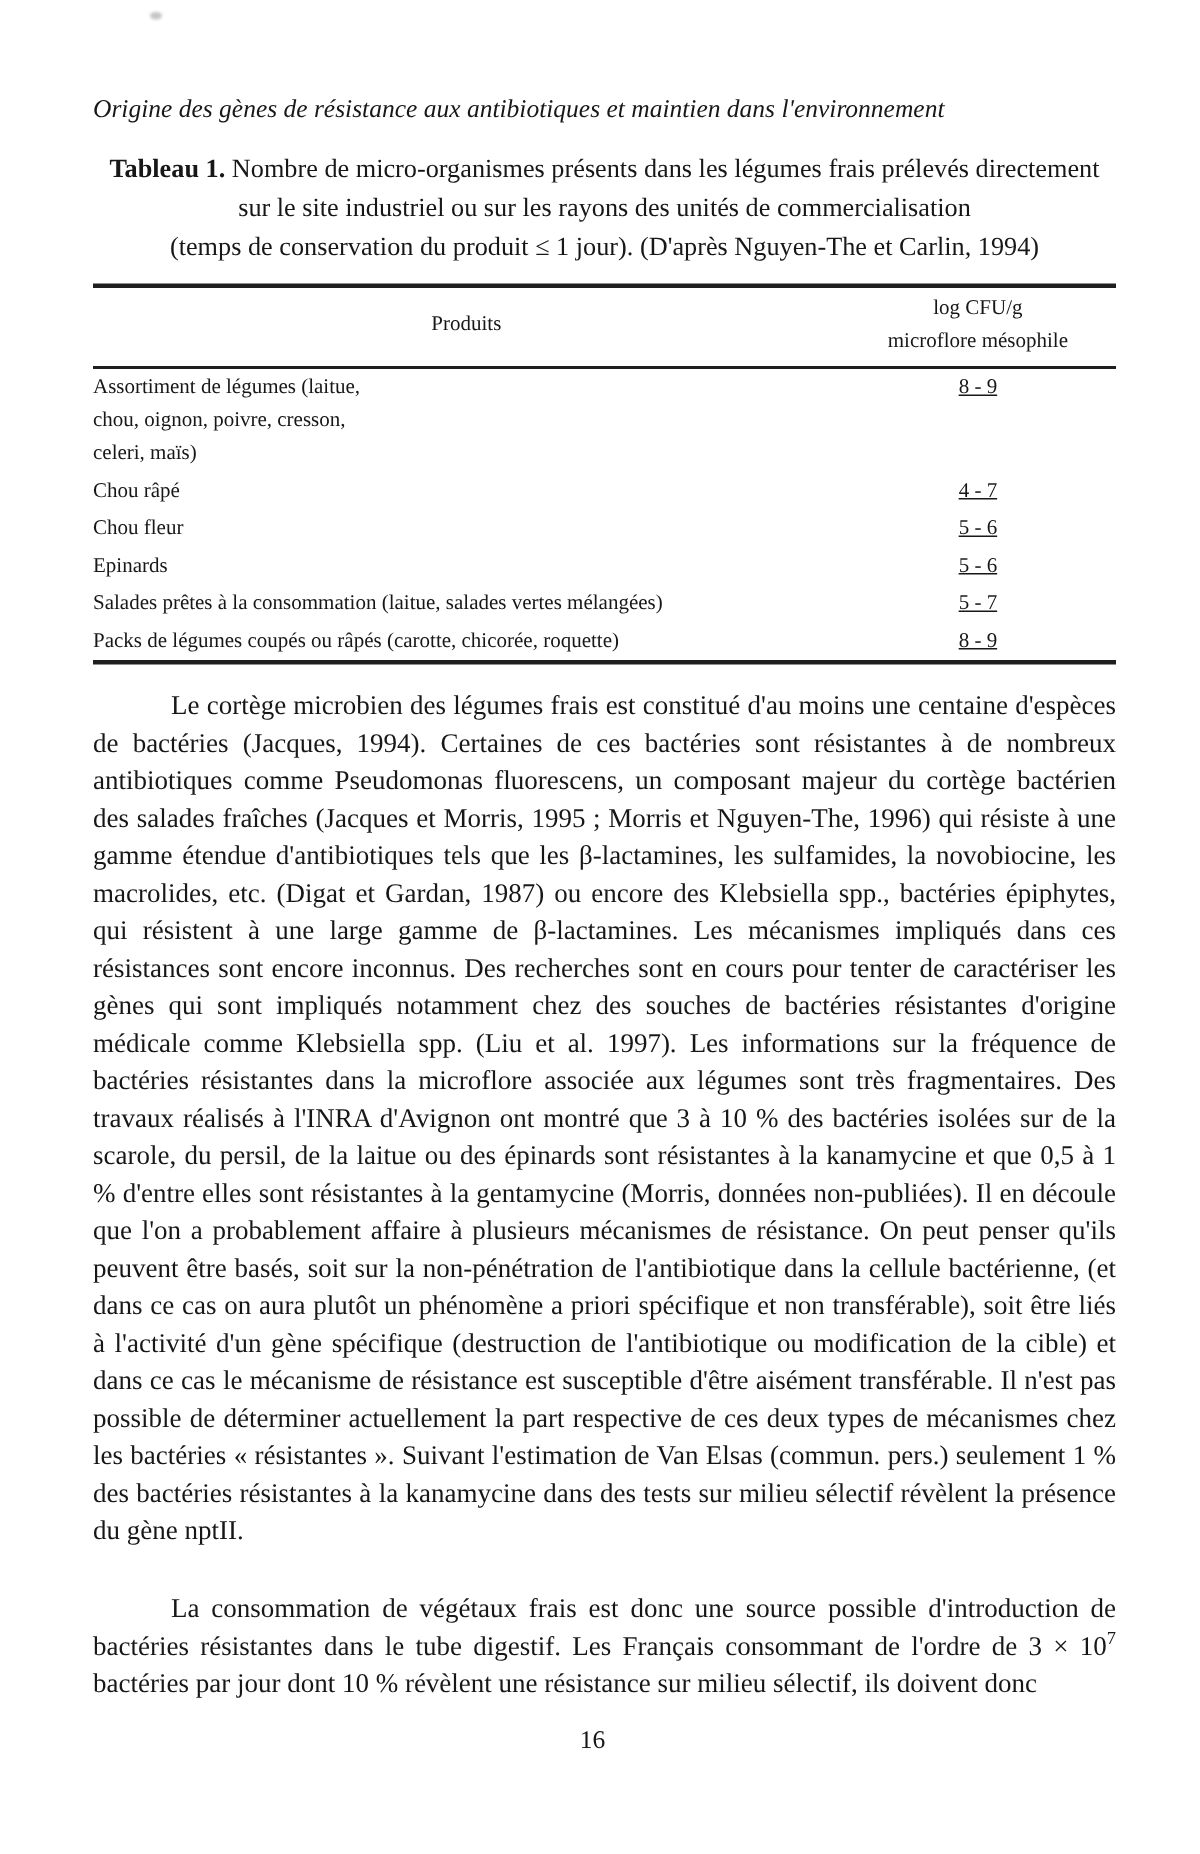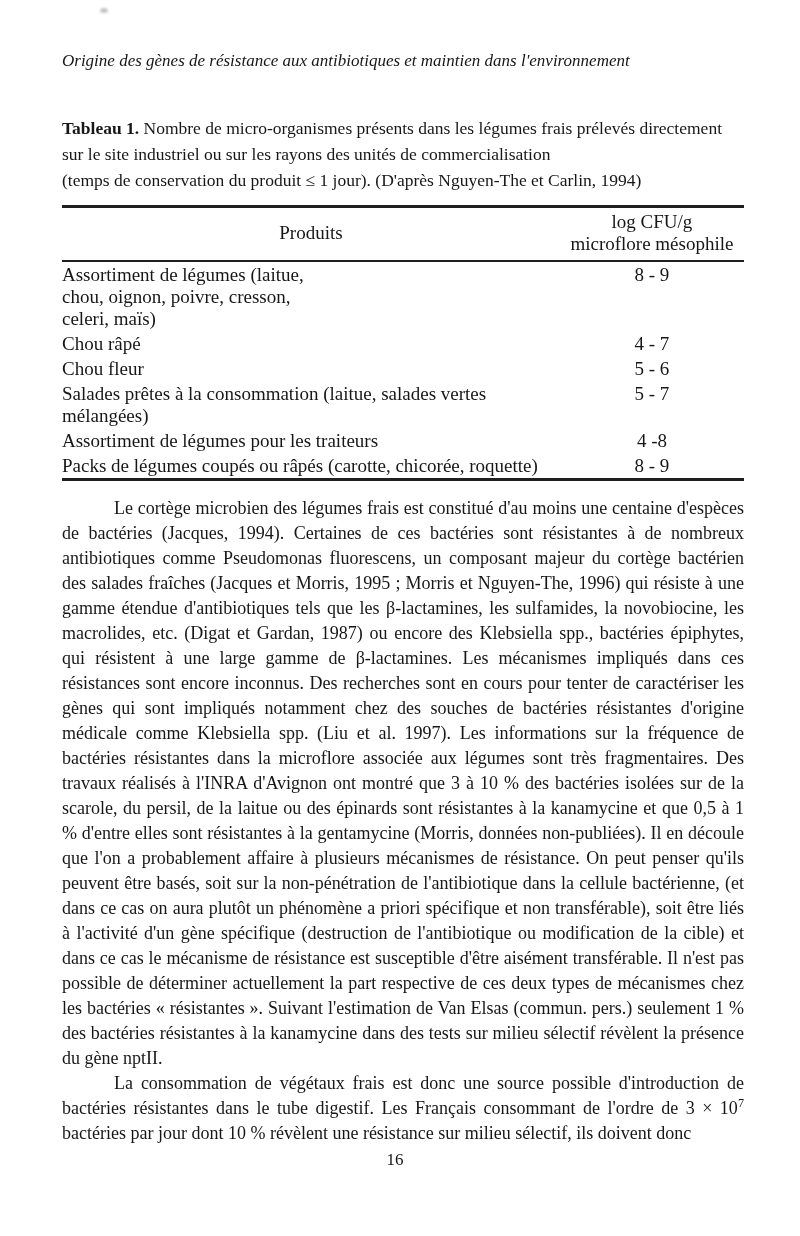--- a/index.html
+++ b/index.html
@@ -7,73 +7,74 @@
     width: 800px; height: 1236px;
     background: #ffffff;
     overflow: hidden;
     font-family: "Liberation Serif", "DejaVu Serif", serif;
     color: #171717;
   }
   .page {
     position: relative;
     width: 800px; height: 1236px;
     box-sizing: border-box;
-    padding: 0 56px 0 62px;
+    padding: 12px 56px 0 62px;
   }
   .scan-speck {
     position: absolute; top: 8px; left: 100px;
     width: 8px; height: 5px;
     background: rgba(90,90,90,0.35);
     border-radius: 50%;
     filter: blur(1px);
   }
   .running-header {
     padding-top: 50px;
     font-style: italic;
     font-size: 17px;
     line-height: 22px;
   }
   .caption {
-    margin-top: 43px;
+    margin-top: 15px;
+    text-align: center;
     font-size: 17.5px;
     line-height: 26px;
   }
   .cap-bold { font-weight: bold; }
   .data-table {
     width: 100%;
     border-collapse: collapse;
     margin-top: 12px;
     border-top: 3px solid #1f1f1f;
     border-bottom: 3px solid #1f1f1f;
-    font-size: 19px;
+    font-size: 14px;
   }
   .data-table thead th {
     font-weight: normal;
     border-bottom: 2px solid #1f1f1f;
     padding: 3px 0 5px;
     line-height: 22px;
     text-align: center;
     vertical-align: middle;
   }
   .th-prod { width: 73%; }
   .data-table td {
     vertical-align: top;
     line-height: 22px;
     padding: 2px 0 1px;
   }
   .td-prod { white-space: pre-line; padding-right: 10px; }
-  .td-val { text-align: center; }
+  .td-val { text-align: center; text-decoration: underline; }
   .body-par {
     margin: 15px 0 0 0;
     text-align: justify;
     font-size: 18px;
     line-height: 25px;
     text-indent: 52px;
   }
-  .body-par.second { margin-top: 0; }
+  .body-par.second { margin-top: 27px; }
   .it { }
   sup.sup { font-size: 68%; line-height: 0; }
   .pageno {
     position: absolute;
     top: 1150px; left: 0; right: 10px;
     text-align: center;
     font-size: 17px;
   }
 </style>
 </head>
@@ -110,26 +111,26 @@
       </tr>
       <tr>
         <td class="td-prod">Chou râpé</td>
         <td class="td-val">4 - 7</td>
       </tr>
       <tr>
         <td class="td-prod">Chou fleur</td>
         <td class="td-val">5 - 6</td>
       </tr>
       <tr>
+        <td class="td-prod">Epinards</td>
+        <td class="td-val">5 - 6</td>
+      </tr>
+      <tr>
         <td class="td-prod">Salades prêtes à la consommation (laitue, salades vertes mélangées)</td>
         <td class="td-val">5 - 7</td>
-      </tr>
-      <tr>
-        <td class="td-prod">Assortiment de légumes pour les traiteurs</td>
-        <td class="td-val">4 -8</td>
       </tr>
       <tr>
         <td class="td-prod">Packs de légumes coupés ou râpés (carotte, chicorée, roquette)</td>
         <td class="td-val">8 - 9</td>
       </tr>
     </tbody>
   </table>
 
   <p class="body-par"><span>Le cortège microbien des légumes frais est constitué d'au moins une centaine d'espèces de bactéries (Jacques, 1994). Certaines de ces bactéries sont résistantes à de nombreux antibiotiques comme </span><span class="it">Pseudomonas fluorescens</span><span>, un composant majeur du cortège bactérien des salades fraîches (Jacques et Morris, 1995 ; Morris et Nguyen-The, 1996) qui résiste à une gamme étendue d'antibiotiques tels que les β-lactamines, les sulfamides, la novobiocine, les macrolides, etc. (Digat et Gardan, 1987) ou encore des </span><span class="it">Klebsiella</span><span> spp., bactéries épiphytes, qui résistent à une large gamme de β-lactamines. Les mécanismes impliqués dans ces résistances sont encore inconnus. Des recherches sont en cours pour tenter de caractériser les gènes qui sont impliqués notamment chez des souches de bactéries résistantes d'origine médicale comme </span><span class="it">Klebsiella</span><span> spp. (Liu </span><span class="it">et al.</span><span> 1997). Les informations sur la fréquence de bactéries résistantes dans la microflore associée aux légumes sont très fragmentaires. Des travaux réalisés à l'INRA d'Avignon ont montré que 3 à 10 % des bactéries isolées sur de la scarole, du persil, de la laitue ou des épinards sont résistantes à la kanamycine et que 0,5 à 1 % d'entre elles sont résistantes à la gentamycine (Morris, données non-publiées). Il en découle que l'on a probablement affaire à plusieurs mécanismes de résistance. On peut penser qu'ils peuvent être basés, soit sur la non-pénétration de l'antibiotique dans la cellule bactérienne, (et dans ce cas on aura plutôt un phénomène </span><span class="it">a priori</span><span> spécifique et non transférable), soit être liés à l'activité d'un gène spécifique (destruction de l'antibiotique ou modification de la cible) et dans ce cas le mécanisme de résistance est susceptible d'être aisément transférable. Il n'est pas possible de déterminer actuellement la part respective de ces deux types de mécanismes chez les bactéries « résistantes ». Suivant l'estimation de Van Elsas (commun. pers.) seulement 1 % des bactéries résistantes à la kanamycine dans des tests sur milieu sélectif révèlent la présence du gène </span><span class="it">nptII</span><span>.</span></p>
 

